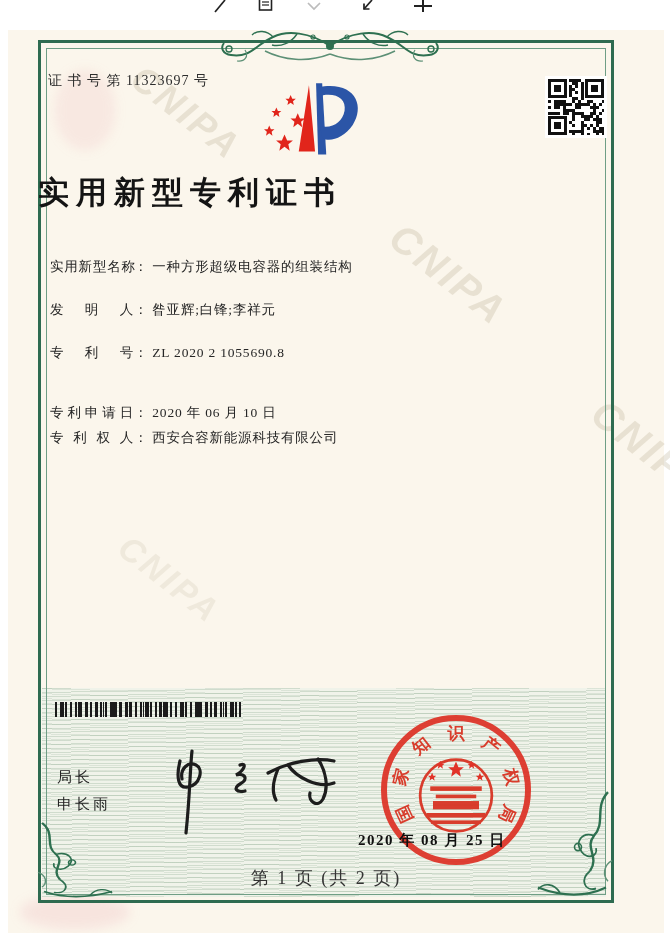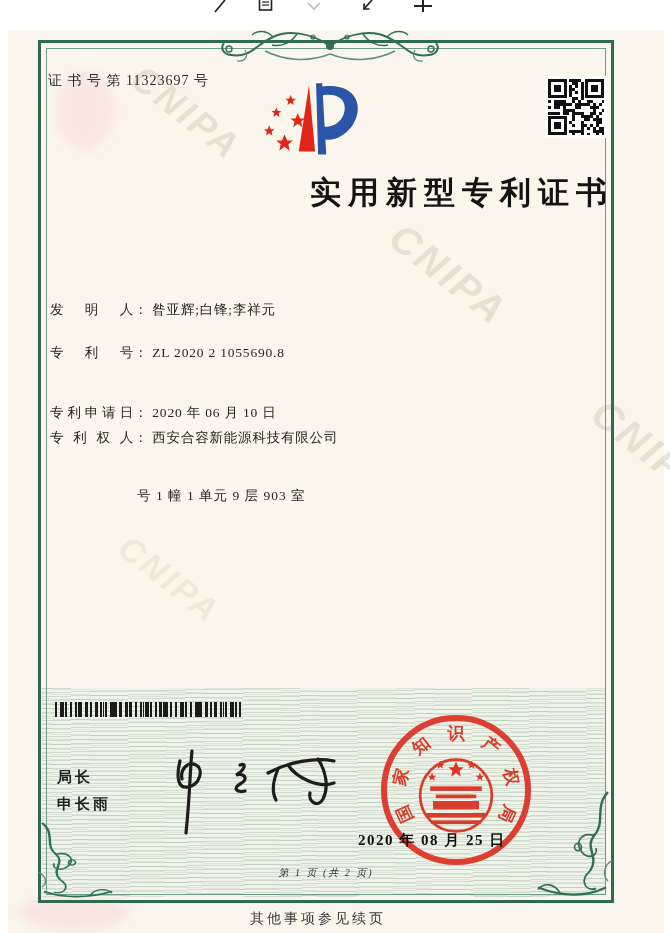--- a/index.html
+++ b/index.html
@@ -21,61 +21,61 @@
   
   .band{position:absolute;left:42px;top:688px;width:564px;height:209px;z-index:3;
         background:
           repeating-linear-gradient(179deg, rgba(125,160,130,0.28) 0 1px, rgba(0,0,0,0) 1px 4px),
           repeating-linear-gradient(181.5deg, rgba(125,160,130,0.18) 0 1px, rgba(0,0,0,0) 1px 5px),
           #f0f3ea;}
   
   .content{position:absolute;inset:0;z-index:10;}
   .certno{position:absolute;left:48px;top:72px;font-size:14px;letter-spacing:1px;color:#2c2c2c;}
   .logo{position:absolute;left:256px;top:80px;}
-  .title{position:absolute;left:38px;top:172px;width:576px;text-align:right;
+  .title{position:absolute;left:38px;top:172px;width:576px;text-align:left;
          font-size:31px;font-weight:700;letter-spacing:7px;color:#141414;}
   .qr{position:absolute;left:545px;top:76px;width:62px;height:62px;background:#fff;}
   .qr svg{position:absolute;left:3px;top:3px;}
   .frow{position:absolute;left:50px;font-size:13.5px;color:#262626;white-space:nowrap;
         letter-spacing:0.8px;}
   .flabel{display:inline-block;width:84px;text-align:justify;text-align-last:justify;
           vertical-align:top;}
   .fvalue{margin-left:4px;}
   .addr2{position:absolute;left:137px;top:487px;font-size:13.5px;color:#262626;letter-spacing:1px;}
   .grant2{position:absolute;left:275px;top:0;}
   .paras{position:absolute;left:50px;top:538px;width:552px;font-size:13px;line-height:21.5px;
          color:#1f1f1f;letter-spacing:0.6px;}
   .paras p{margin:0;text-indent:2em;}
   .barcode{position:absolute;left:55px;top:702px;width:186px;height:15px;
         background:
           repeating-linear-gradient(90deg,#1b1b1b 0 2px,rgba(0,0,0,0) 2px 5px),
           repeating-linear-gradient(90deg,#1b1b1b 0 1px,rgba(0,0,0,0) 1px 8px),
           repeating-linear-gradient(90deg,rgba(0,0,0,0) 0 6px,#1b1b1b 6px 9px,rgba(0,0,0,0) 9px 17px);}
   .signer{position:absolute;left:57px;font-family:"Liberation Sans",sans-serif;
-          font-weight:700;font-size:15px;color:#222;letter-spacing:3px;}
+          font-weight:400;font-size:15px;color:#222;letter-spacing:3px;}
   .signature{position:absolute;left:170px;top:743px;}
   
   .seal{position:absolute;left:368px;top:702px;width:176px;height:176px;opacity:0.93;}
   .seal-ring{position:absolute;left:13px;top:13px;width:138px;height:138px;border-radius:50%;
              border:6px solid #dd3226;}
   .seal-chars{position:absolute;inset:0;}
   .seal-char{position:absolute;left:50%;top:50%;width:22px;height:22px;margin:-11px;
              text-align:center;font-weight:700;font-size:17px;color:#d8301f;line-height:22px;}
   .seal-char:nth-child(1){transform:rotate(-115deg) translateY(-56px);}
   .seal-char:nth-child(2){transform:rotate(-76.7deg) translateY(-56px);}
   .seal-char:nth-child(3){transform:rotate(-38.3deg) translateY(-56px);}
   .seal-char:nth-child(4){transform:rotate(0deg) translateY(-56px);}
   .seal-char:nth-child(5){transform:rotate(38.3deg) translateY(-56px);}
   .seal-char:nth-child(6){transform:rotate(76.7deg) translateY(-56px);}
   .seal-char:nth-child(7){transform:rotate(115deg) translateY(-56px);}
   .seal-emblem{position:absolute;left:50%;top:50%;transform:translate(-50%,-44%);}
   .seal-date{position:absolute;left:358px;top:831px;font-size:15px;font-weight:600;
              letter-spacing:1.5px;color:#111;z-index:20;}
   .pagefoot{position:absolute;left:38px;top:866px;width:576px;text-align:center;
-            font-size:10px;letter-spacing:2px;color:#333;font-style:italic;}
+            font-size:18px;letter-spacing:2px;color:#333;}
   .contnote{position:absolute;left:38px;top:910px;width:560px;text-align:center;
             font-size:14px;letter-spacing:3px;color:#3a3a3a;}
 </style>
 </head>
 <body>
 
 <div class="canvas">
 
   <svg class="tbicon" style="left:212px" width="16" height="13">
       <line x1="13" y1="0" x2="3" y2="12" stroke="#222" stroke-width="1.7"></line>
@@ -291,33 +291,35 @@
           <rect x="51" y="51" width="3" height="3" fill="#111"></rect>
           <rect x="54" y="51" width="3" height="3" fill="#111"></rect>
           <rect x="24" y="54" width="3" height="3" fill="#111"></rect>
           <rect x="33" y="54" width="3" height="3" fill="#111"></rect>
           <rect x="39" y="54" width="3" height="3" fill="#111"></rect>
           <rect x="48" y="54" width="3" height="3" fill="#111"></rect>
           <rect x="54" y="54" width="3" height="3" fill="#111"></rect>
         </svg>
     </div>
 
+    <div class="frow" style="top:258px">
+      <span class="flabel">实用新型名称</span>：<span class="fvalue">一种方形超级电容器的组装结构</span>
+    </div>
     <div class="frow" style="top:301px">
       <span class="flabel">发明人</span>：<span class="fvalue">昝亚辉;白锋;李祥元</span>
     </div>
     <div class="frow" style="top:344px">
       <span class="flabel">专利号</span>：<span class="fvalue">ZL 2020 2 1055690.8</span>
     </div>
     <div class="frow" style="top:404px">
       <span class="flabel">专利申请日</span>：<span class="fvalue">2020 年 06 月 10 日</span>
     </div>
     <div class="frow" style="top:429px">
       <span class="flabel">专利权人</span>：<span class="fvalue">西安合容新能源科技有限公司</span>
     </div>
-    <div class="addr2">号 1 幢 1 单元 9 层 903 室</div>
 
 
     <div class="barcode"></div>
 
     <div class="signer" style="top:768px">局长</div>
     <div class="signer" style="top:795px">申长雨</div>
 
     <svg class="signature" width="170" height="95" viewBox="0 0 170 95">
       <g fill="none" stroke="#1d1d1d" stroke-width="3.2" stroke-linecap="round">
         <path d="M22,8 C20,26 20,52 16,90"></path>
@@ -353,15 +355,14 @@
           <rect x="23" y="49" width="44" height="4"></rect>
           <rect x="20" y="56" width="50" height="9"></rect>
           <rect x="13" y="69" width="64" height="5"></rect>
           <rect x="18" y="77" width="54" height="4"></rect>
         </g>
       </svg>
     </div>
     <div class="seal-date">2020 年 08 月 25 日</div>
 
     <div class="pagefoot">第 1 页 (共 2 页)</div>
-    <div class="contnote">其他事项参见续页</div>
   </div>
 </div>
 
 </body></html>

